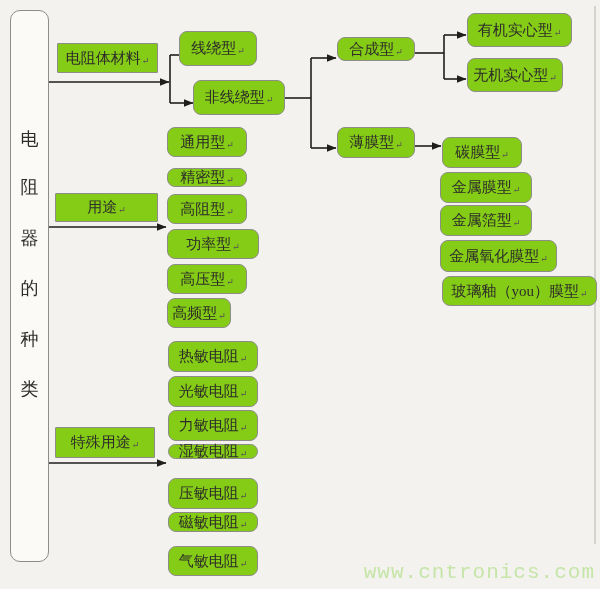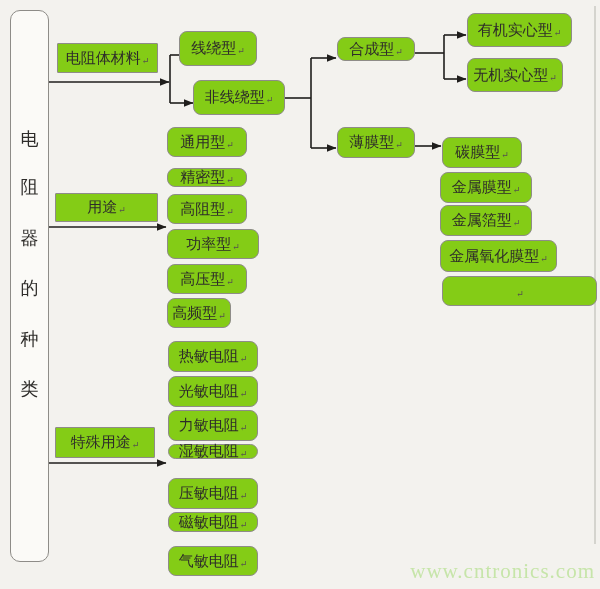--- a/index.html
+++ b/index.html
@@ -59,21 +59,21 @@
   }
   .page-edge{
     position:absolute;
     left:594px;top:6px;width:2px;height:538px;
     background:#ccccc6;
     opacity:.8;
   }
   .watermark{
     position:absolute;
     right:5px;bottom:5px;
-    font-family:Liberation Serif, serif;
+    font-family:Liberation Mono, monospace;
     font-size:21px;
     letter-spacing:1px;
     color:#c6e5a9;
   }
 </style>
 </head>
 <body>
 
 <div id="canvas">
 
@@ -162,20 +162,21 @@
   </div>
   <div class="node round" style="left:440px;top:205px;width:92px;height:31px">
     <span>金属箔型</span>
       <span class="rm">↵</span>
   </div>
   <div class="node round" style="left:440px;top:240px;width:117px;height:32px">
     <span>金属氧化膜型</span>
       <span class="rm">↵</span>
   </div>
   <div class="node round" style="left:442px;top:276px;width:155px;height:30px">
+    <span>玻璃釉（you）膜型</span>
       <span class="rm">↵</span>
   </div>
 
   <div class="node round" style="left:167px;top:127px;width:80px;height:30px">
     <span>通用型</span>
       <span class="rm">↵</span>
   </div>
   <div class="node round" style="left:167px;top:168px;width:80px;height:19px">
     <span>精密型</span>
       <span class="rm">↵</span>

